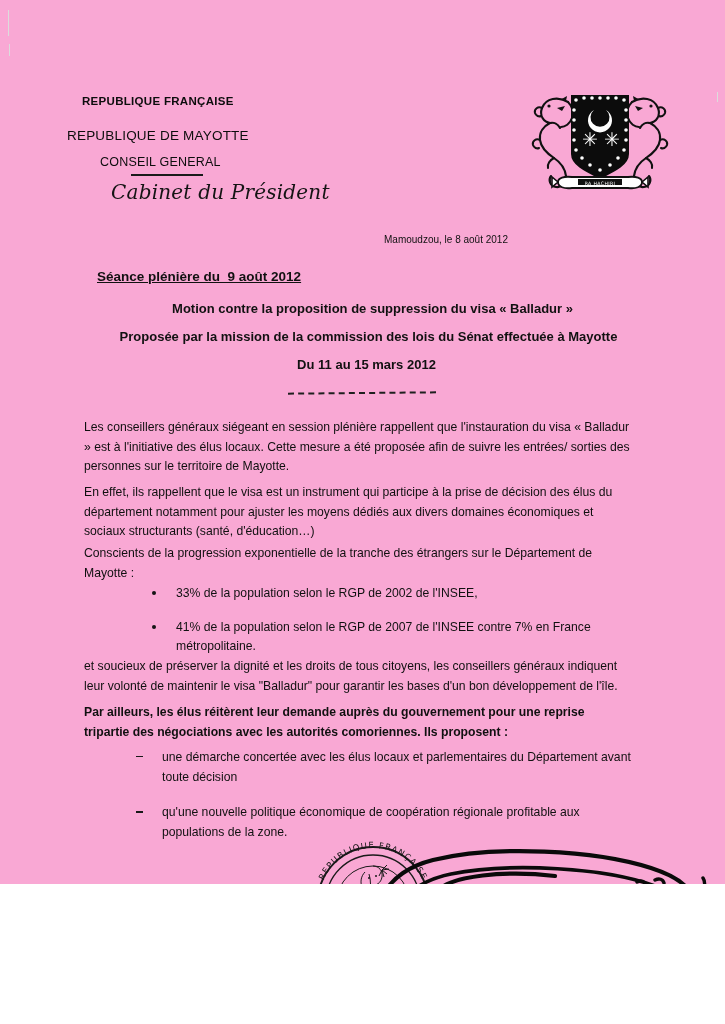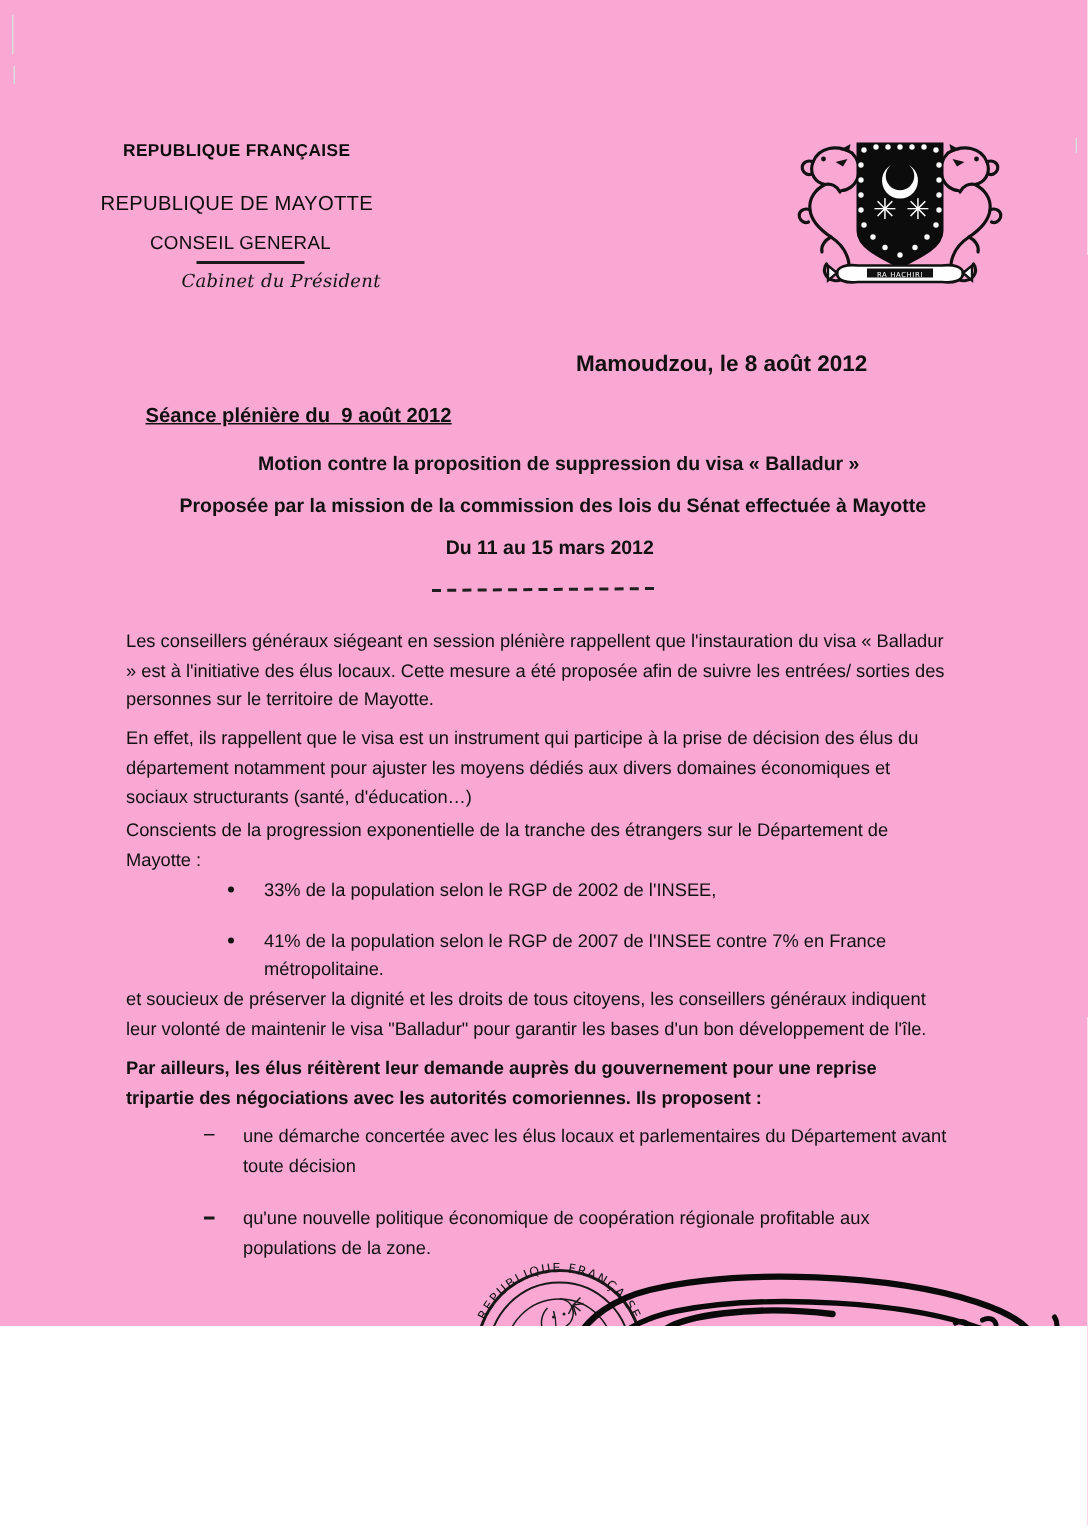--- a/index.html
+++ b/index.html
@@ -45,40 +45,38 @@
   .lh-rule {
     position: absolute;
     left: 131px; top: 174px;
     width: 72px; height: 1.6px;
     background: #1a1a1a;
   }
   .lh-cab {
     left: 111px; top: 180px;
     font-family: "DejaVu Serif", serif;
     font-style: italic;
-    font-size: 12px;
+    font-size: 20px;
     color: #141414;
     letter-spacing: 0.2px;
-    margin-left: 10px;
   }
 
   
   .emblem {
     position: absolute;
     left: 524px; top: 82px;
     width: 152px; height: 120px;
   }
 
   
   .date-line {
     position: absolute;
     left: 384px; top: 234px;
-    font-size: 15px;
+    font-size: 10px;
     white-space: nowrap;
-    font-weight: bold;
   }
 
   
   .t-seance {
     position: absolute;
     left: 97px; top: 269px;
     font-size: 13.5px;
     font-weight: bold;
     text-decoration: underline;
     white-space: pre;

